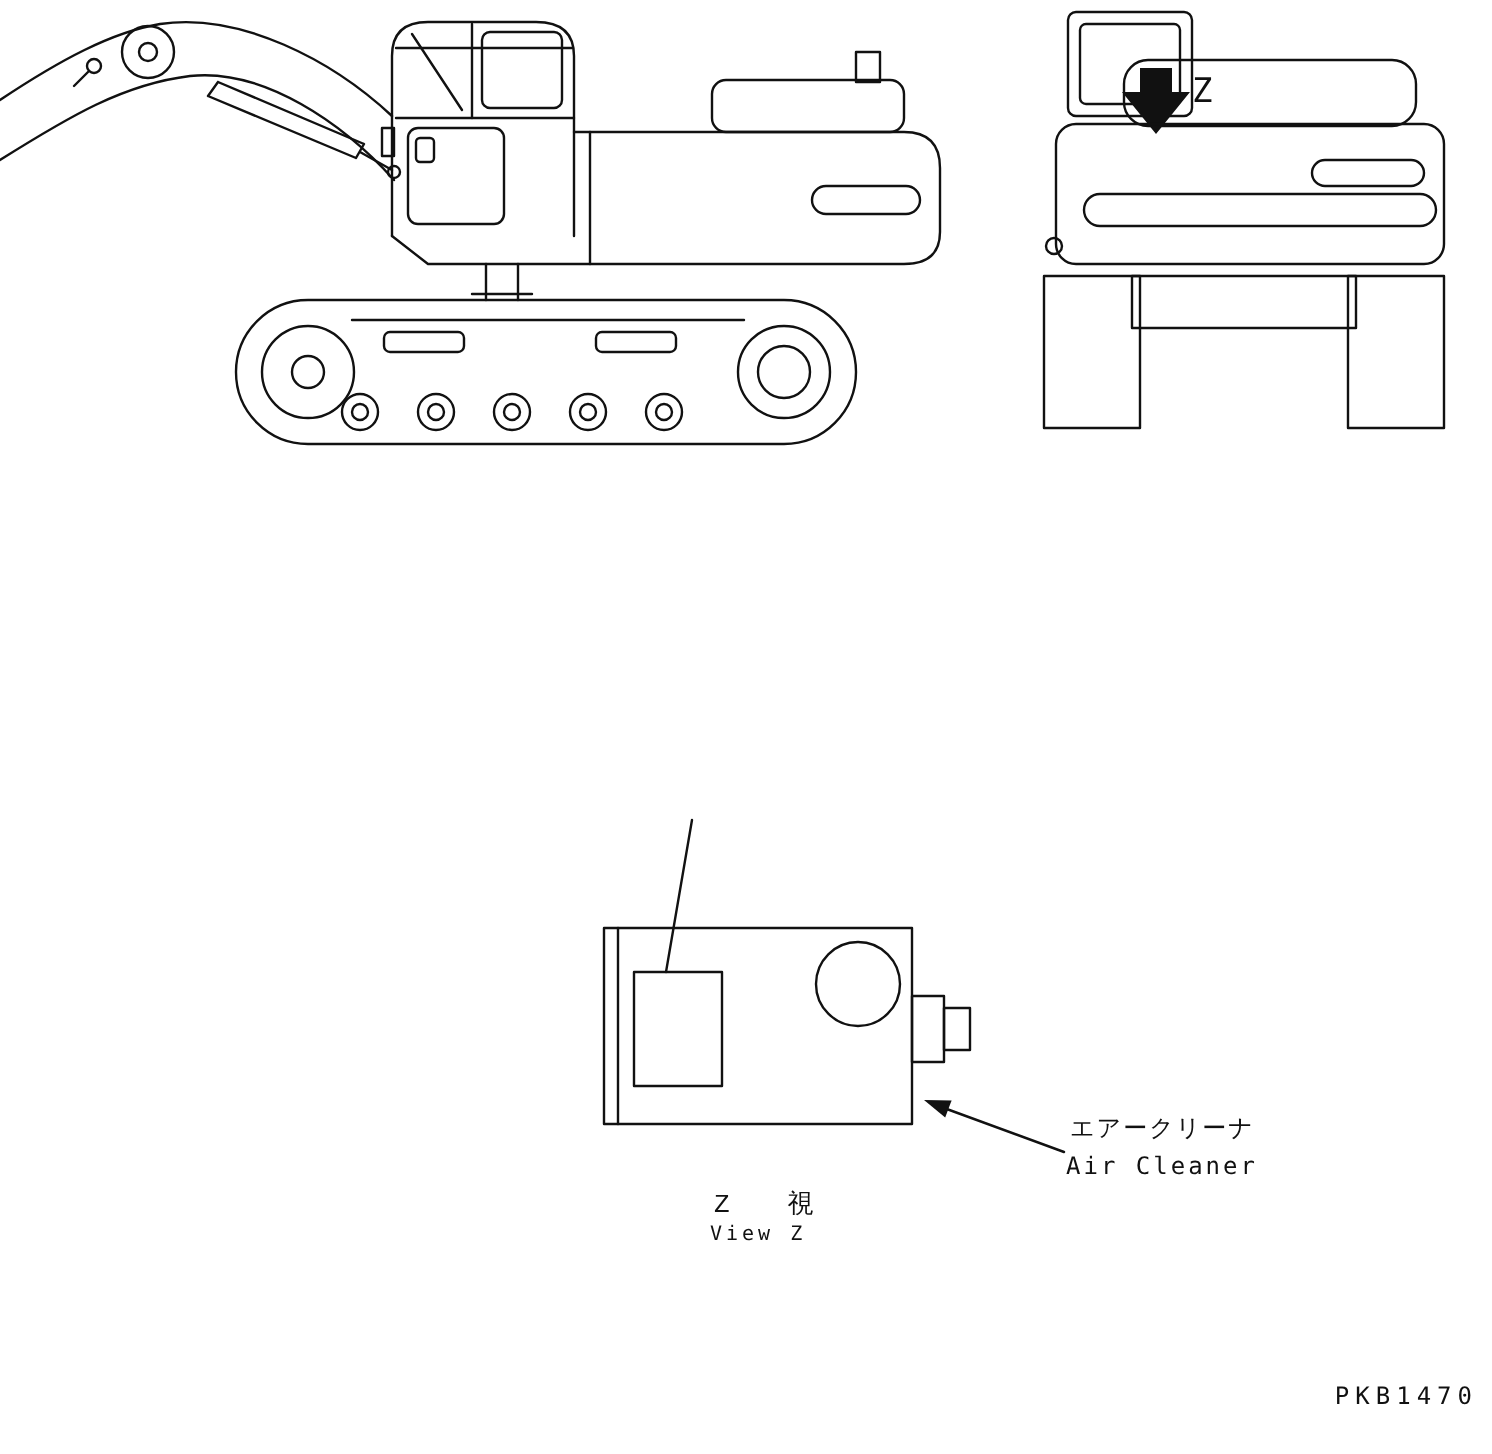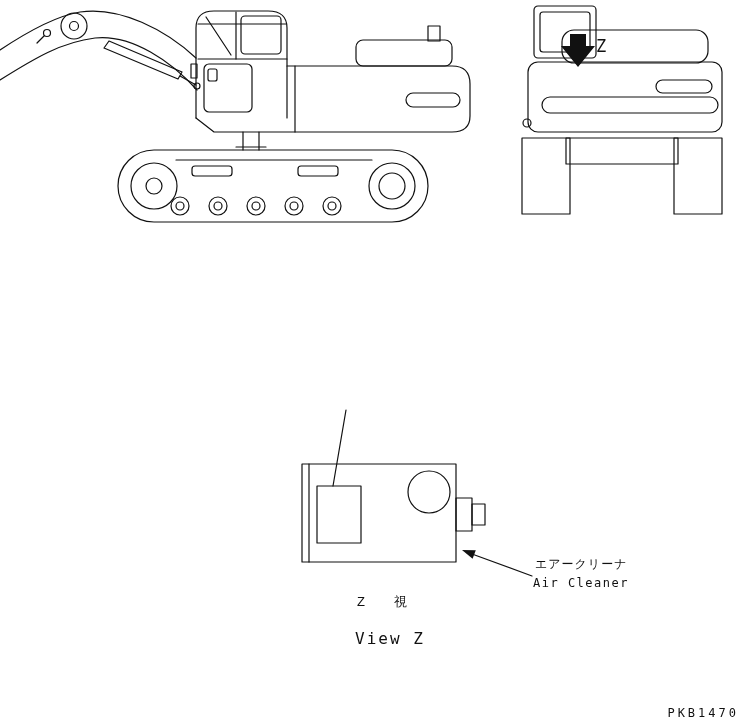--- a/index.html
+++ b/index.html
@@ -9,23 +9,23 @@
     background:#ffffff;
     overflow:hidden;
     font-family:"DejaVu Sans Mono","Liberation Mono",monospace;
     color:#111111;
   }
   .canvas svg{position:absolute;left:0;top:0;}
   .t{position:absolute;white-space:pre;color:#111111;}
   .t-marker{left:596px;top:36px;font-size:17px;font-family:"DejaVu Sans Mono","Liberation Mono",monospace;}
   .t-callout-jp{left:535px;top:556px;font-size:12px;letter-spacing:1px;font-family:"DejaVu Sans","Liberation Sans",sans-serif;}
   .t-callout-en{left:533px;top:576px;font-size:12px;letter-spacing:1.5px;}
-  .t-caption-jp{left:357px;top:593px;font-size:13px;letter-spacing:8px;font-family:Liberation Sans, sans-serif;}
-  .t-caption-en{left:355px;top:629px;font-size:16px;letter-spacing:2px;}
-  .t-code{right:7px;bottom:7px;font-size:12px;letter-spacing:3px;margin-top:28px;}
+  .t-caption-jp{left:357px;top:593px;font-size:13px;letter-spacing:8px;font-family:Liberation Mono, monospace;}
+  .t-caption-en{left:355px;top:612px;font-size:10px;letter-spacing:2px;}
+  .t-code{right:7px;bottom:22px;font-size:12px;letter-spacing:3px;margin-top:28px;}
 </style>
 </head>
 <body>
 
 <div class="canvas">
 
   <svg width="746" height="727" viewBox="0 0 746 727" stroke="#111111" fill="none" stroke-width="1.2" stroke-linecap="round" stroke-linejoin="round">
 
     <g>
 

